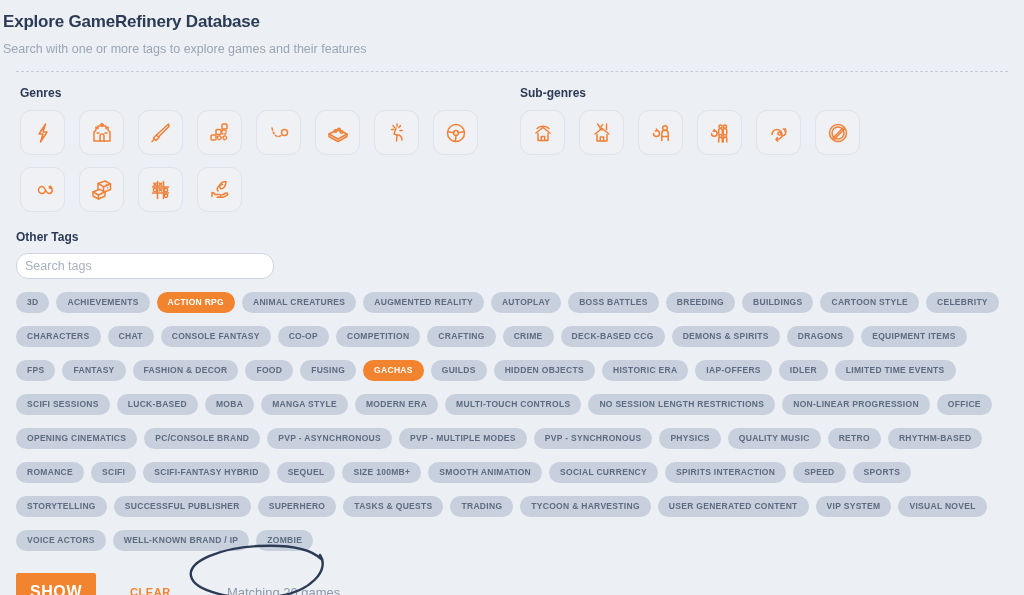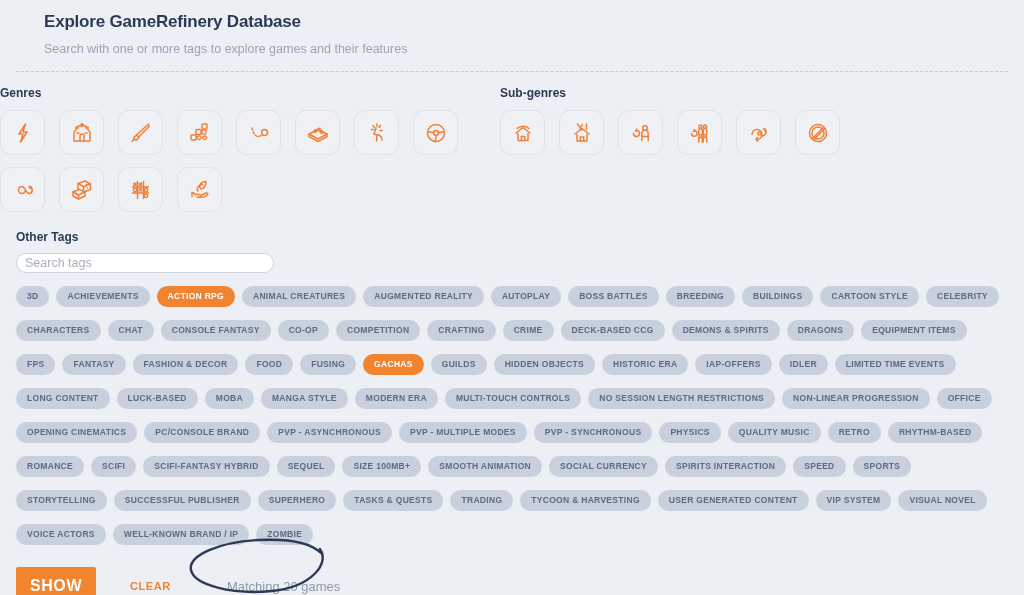--- a/index.html
+++ b/index.html
@@ -6,21 +6,21 @@
   html, body {
     margin: 0; padding: 0;
     width: 1024px; height: 595px;
     background: #eceff3;
     font-family: "Liberation Sans", sans-serif;
     overflow: hidden;
   }
   .page { position: relative; width: 1024px; height: 595px; background: #eceff3; }
 
   
-  .header { padding: 12px 16px 0 16px; margin-left: 28px; }
+  .header { padding: 12px 16px 0 3px; }
   .page-title {
     font-size: 17px;
     font-weight: bold;
     color: #2b3a55;
     letter-spacing: -0.2px;
     margin: 0 0 10px 0;
   }
   .page-subtitle {
     font-size: 12.5px;
     color: #9aa5b5;
@@ -29,21 +29,21 @@
   .divider {
     border: none;
     border-top: 1px dashed #c6ccd6;
     margin: 0 16px;
     height: 0;
   }
 
   
   .icon-sections {
     display: flex;
-    padding: 14px 16px 0 0;
+    padding: 14px 16px 0 20px;
     justify-content: center;
   }
   .genres-col { width: 500px; }
   .subgenres-col { flex: 1; }
   .section-label {
     font-size: 12px;
     font-weight: bold;
     color: #2b3a55;
     margin-bottom: 10px;
   }
@@ -71,21 +71,21 @@
   
   .other-tags { padding: 18px 16px 0 16px; }
   .tags-label {
     font-size: 12px;
     font-weight: bold;
     color: #2b3a55;
     margin-bottom: 9px;
   }
   .search-input {
     width: 258px;
-    height: 20px;
+    height: 26px;
     border: 1px solid #cfd5de;
     border-radius: 12px;
     background: #ffffff;
     padding: 0 8px;
     font-size: 12.5px;
     color: #a16207;
     font-family: "Liberation Sans", sans-serif;
     outline: none;
   }
   .search-input::placeholder { color: #a8b0bc; }
@@ -432,21 +432,21 @@
         <div class="tag">FASHION &amp; DECOR</div>
         <div class="tag">FOOD</div>
         <div class="tag">FUSING</div>
         <div class="tag selected">GACHAS</div>
         <div class="tag">GUILDS</div>
         <div class="tag">HIDDEN OBJECTS</div>
         <div class="tag">HISTORIC ERA</div>
         <div class="tag">IAP-OFFERS</div>
         <div class="tag">IDLER</div>
         <div class="tag">LIMITED TIME EVENTS</div>
-        <div class="tag">LONG CONTENT</div>
+        <div class="tag">SCIFI SESSIONS</div>
         <div class="tag">LUCK-BASED</div>
         <div class="tag">MOBA</div>
         <div class="tag">MANGA STYLE</div>
         <div class="tag">MODERN ERA</div>
         <div class="tag">MULTI-TOUCH CONTROLS</div>
         <div class="tag">NO SESSION LENGTH RESTRICTIONS</div>
         <div class="tag">NON-LINEAR PROGRESSION</div>
         <div class="tag">OFFICE</div>
         <div class="tag">OPENING CINEMATICS</div>
         <div class="tag">PC/CONSOLE BRAND</div>

